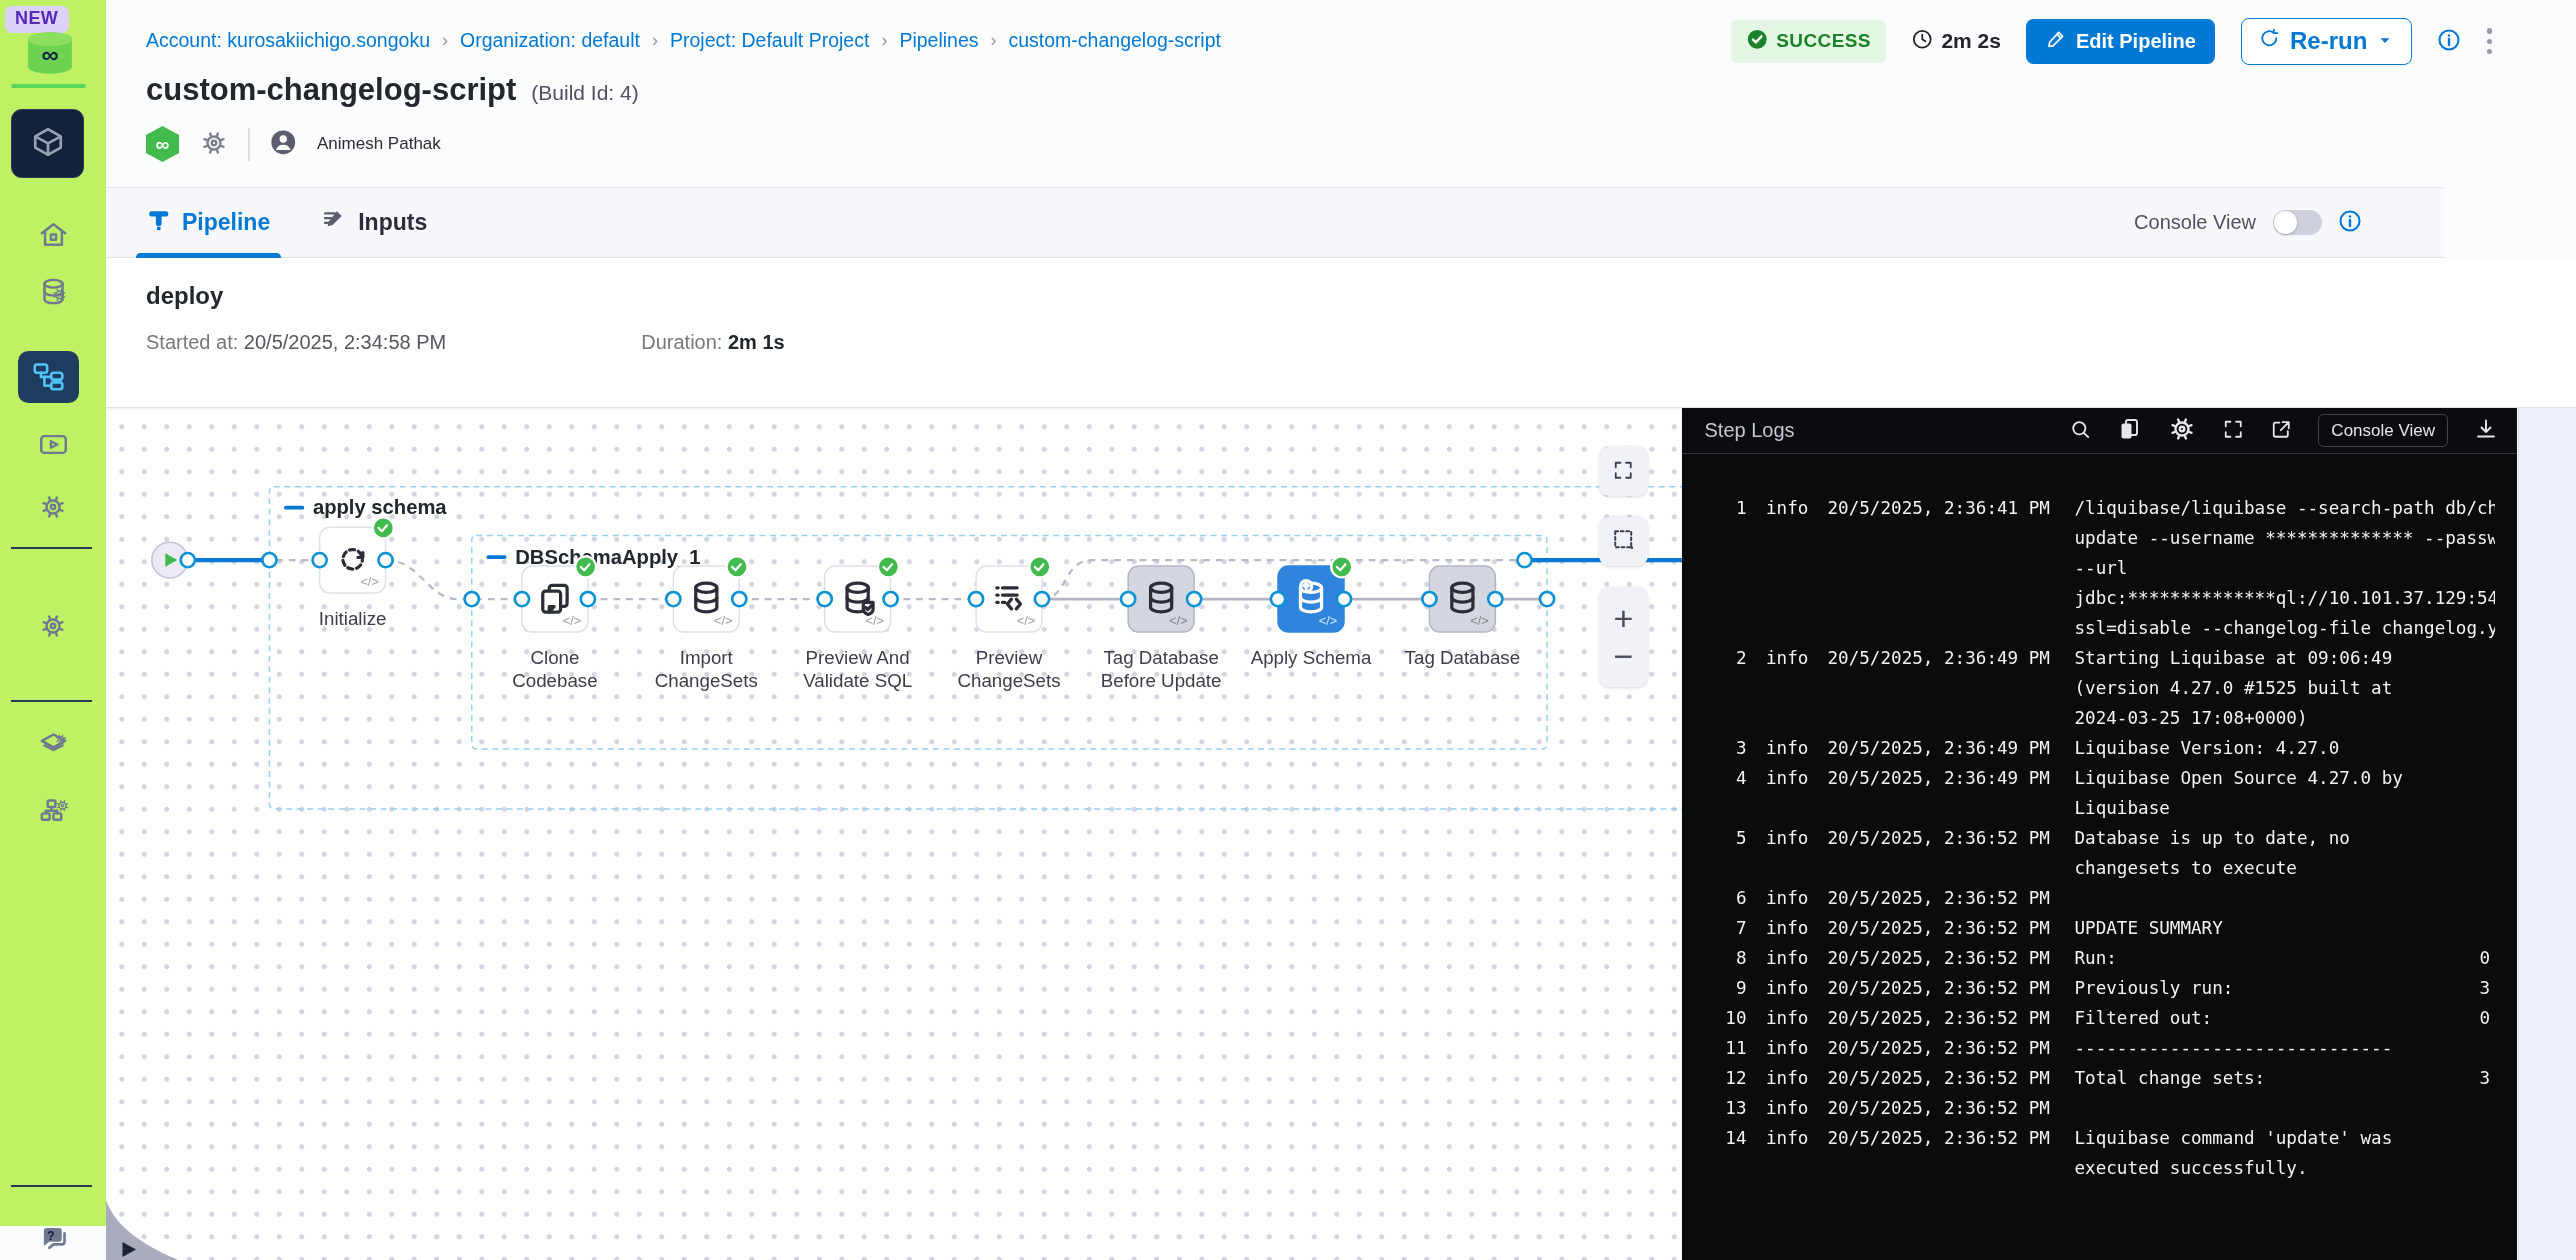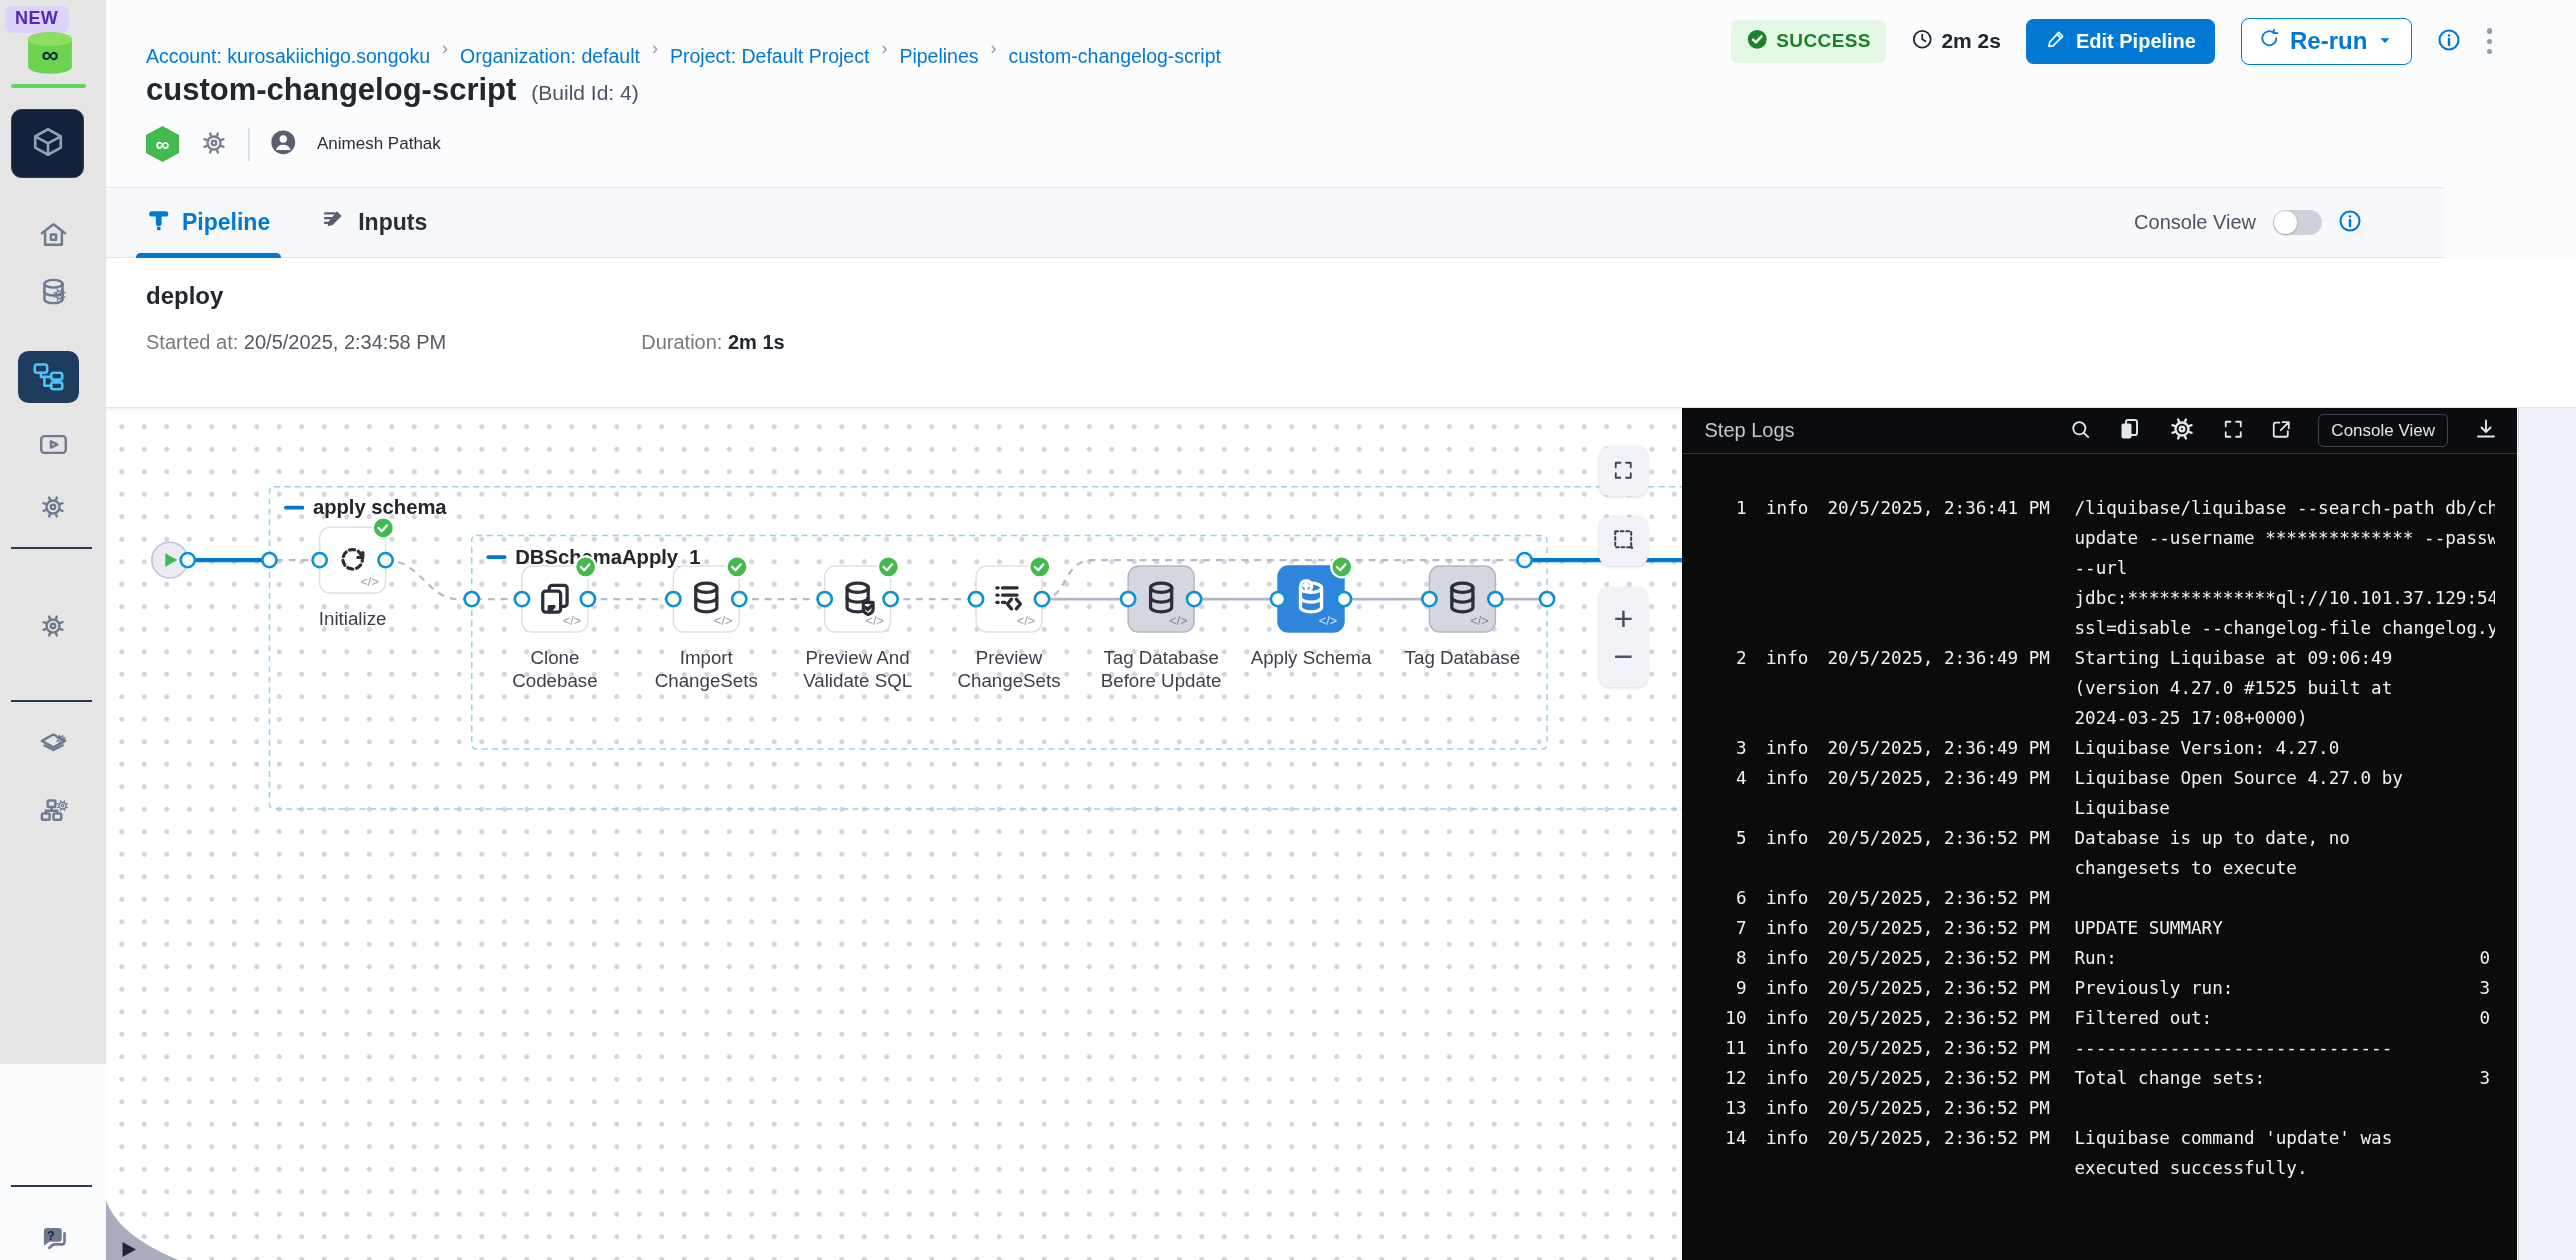--- a/index.html
+++ b/index.html
@@ -1,35 +1,35 @@
 <!DOCTYPE html>
 <html style="font-size:12px"><head>
 <meta charset="utf-8">
 <style>
   * { margin:0; padding:0; box-sizing:border-box; }
   html,body { width:2576px; height:1260px; overflow:hidden; background:#fbfcfe;
     font-family:"Liberation Sans", sans-serif; color:#22272d; }
 
   
-  .sidebar { position:absolute; left:0; top:0; width:106px; height:1064px; background:#e5e5e5; z-index:30;text-align:right; }
+  .sidebar { position:absolute; left:0; top:0; width:106px; height:1226px; background:#bef264; z-index:30;text-align:right; }
   .new-badge { position:absolute; left:4.5px; top:6px; background:#ddd2fa; color:#5429b5;
     font-weight:bold; font-size:18px; padding:2.2px 10.5px 3.7px; border-radius:6.7px; letter-spacing:0.4px; }
   .side-logo { position:absolute; left:22.5px; top:30px; }
   .side-green-divider { position:absolute; left:10.5px; top:84px; width:75px; height:3.7px; background:#5bd75e; border-radius:2.2px; }
   .module-box { position:absolute; left:11.2px; top:109px; width:73px; height:69px; border:1.5px solid #2e3c50;
     border-radius:10.5px; background:#14213a; display:flex; align-items:center; justify-content:center; color:#97a0b3; }
   .side-item { position:absolute; left:0; width:106px; display:flex; justify-content:center; color:#6f7990; }
   .side-tile { position:absolute; left:18px; width:61px; height:52px; background:#1d3c5e; border-radius:10.5px;
     display:flex; align-items:center; justify-content:center; color:#4fc3f7; }
   .side-div { position:absolute; left:10.5px; width:81px; height:1.5px; background:#2a3850; }
 
   
   .topbar { position:absolute; left:106px; top:0; width:2470px; height:258px; background:#fbfcfe; }
   .crumb-row { position:absolute; left:40px; top:28.5px; display:flex; align-items:center; gap:12px; font-size:19.5px; }
-  .crumb { color:#0278d5; cursor:pointer;margin-top:16px; }
+  .crumb { color:#0278d5; cursor:pointer; }
   .crumb-sep { color:#9196a3; font-size:18px; }
   .actions { position:absolute; right:84px; top:18px; display:flex; align-items:center; gap:25.5px; }
   .badge-success { display:flex; align-items:center; gap:7.5px; background:#e4f7e4; color:#1b8229;
     font-weight:bold; font-size:19px; letter-spacing:0.4px; padding:7.5px 15px; border-radius:6px; }
   .dur { display:flex; align-items:center; gap:7.5px; font-size:21px; font-weight:600; color:#23262c; }
   .btn-primary { display:flex; align-items:center; gap:9px; background:#0278d5; color:#fff; font-size:20px;
     font-weight:600; padding:9.7px 19.5px; border-radius:7.5px; cursor:pointer; }
   .btn-outline { display:flex; align-items:center; gap:9px; background:#fff; color:#0278d5; font-size:24px;
     font-weight:700; padding:8.2px 16.5px; border:1.9px solid #0278d5; border-radius:8px; cursor:pointer; }
   .icon-info { color:#0278d5; }

